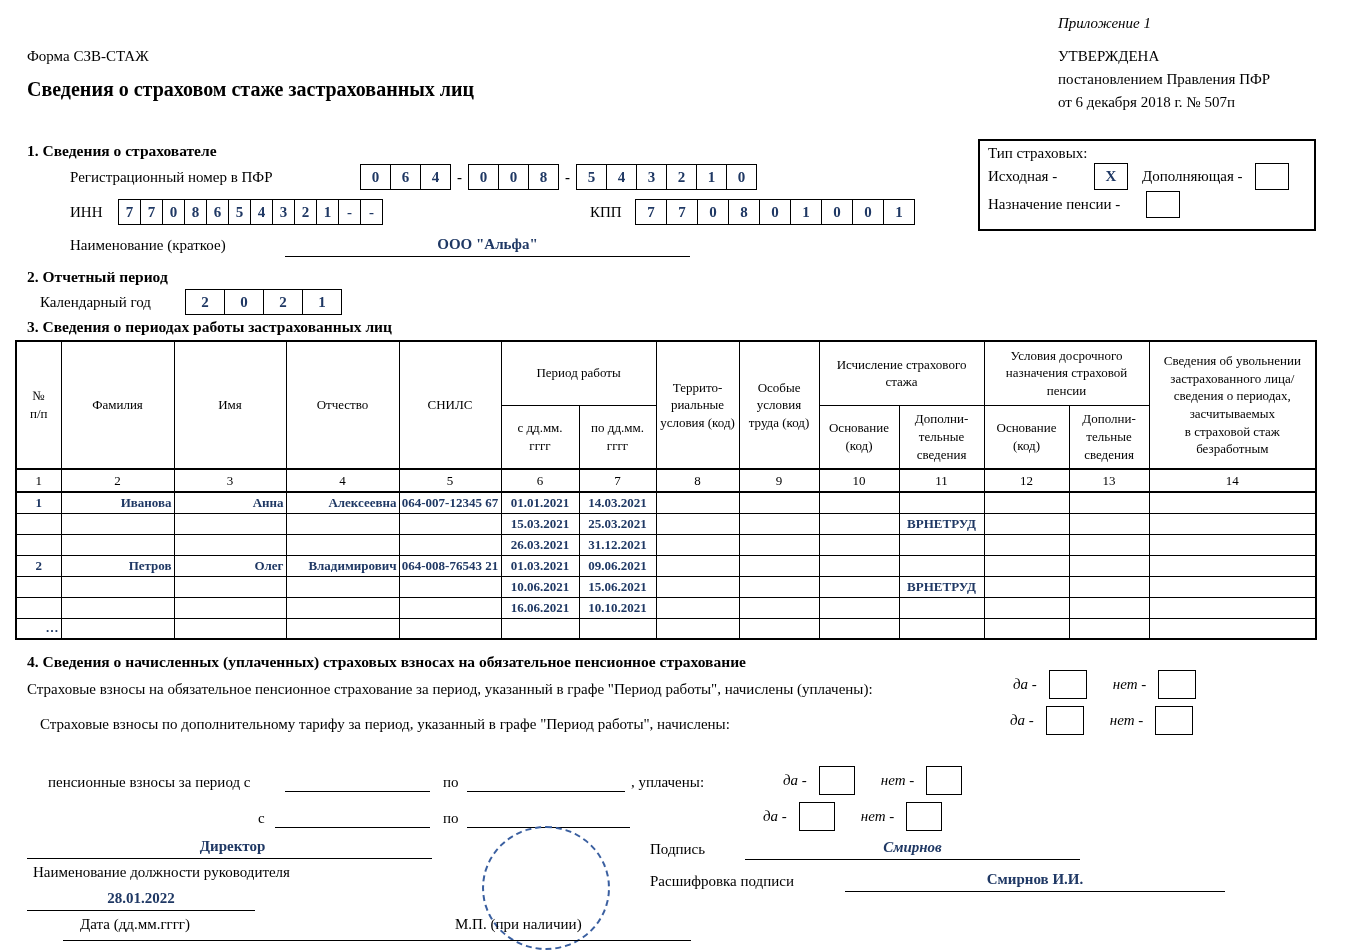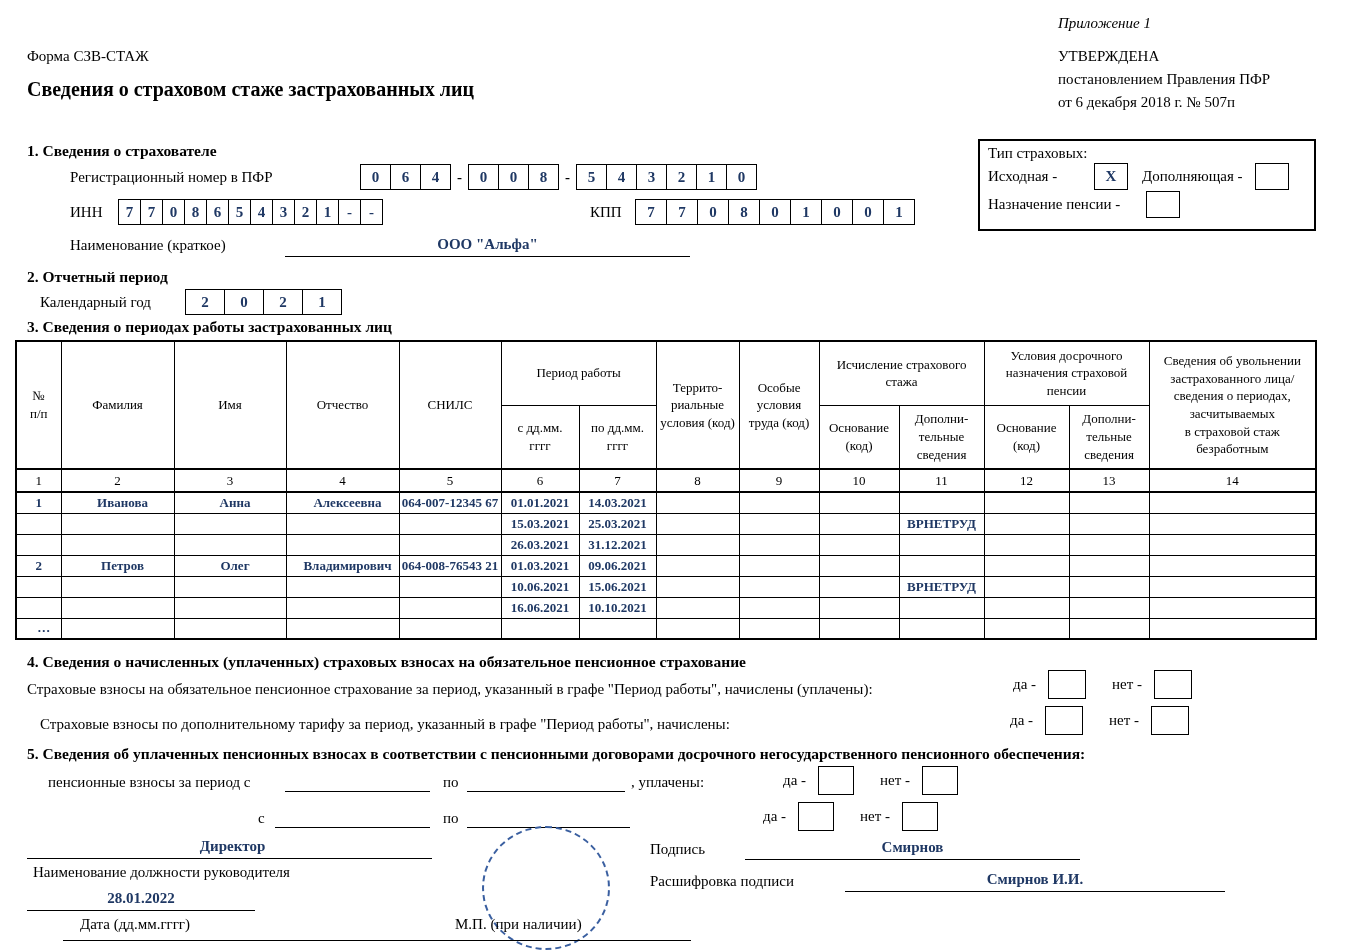--- a/index.html
+++ b/index.html
@@ -27,42 +27,42 @@
 
   
   .field { border-bottom:1px solid #000; text-align:center; height:21px;
            color:var(--blue); font-weight:bold; }
   .blank-line { border-bottom:1px solid #000; height:18px; }
 
   
   .cbx { width:38px; height:29px; border:1px solid #000; display:flex;
          align-items:center; justify-content:center; font-weight:bold; color:var(--blue); }
   .cbx.small { width:34px; height:27px; }
-  .cbrow { display:flex; align-items:center; gap:12px; }
+  .cbrow { display:flex; align-items:center; gap:12px;font-style:italic; }
 
   
   .infobox { border:2px solid #000; padding:4px 8px; }
   .infobox .row { display:flex; align-items:center; margin-top:1px; }
 
   
   table.main { border-collapse:collapse; table-layout:fixed; width:1300px;
                border:2px solid #000; }
   table.main th, table.main td { border:1px solid #000; }
   table.main th { font-weight:normal; font-size:13px; text-align:center;
                   vertical-align:middle; white-space:pre-line; padding:1px 2px; line-height:1.35; }
   thead tr:nth-child(1) { height:64px; }
   thead tr:nth-child(2) { height:64px; }
   tr.numrow { height:23px; }
   tr.numrow th { border-top:2px solid #000; border-bottom:2px solid #000; font-size:13px; }
   table.main td { height:21px; font-size:13px; font-weight:bold; color:var(--blue);
                   text-align:center; padding:0 2px; white-space:nowrap; overflow:hidden; }
-  table.main td.al { text-align:center; padding-left:12px; }
+  table.main td.al { text-align:right; padding-left:12px; }
 
   .stamp { border:2px dashed var(--stamp); border-radius:50%; }
-  .sig { }
+  .sig { font-style:italic; }
   .hline { border-top:1px solid #000; }
 </style>
 </head>
 <body>
 
 <div class="page">
 
   <div class="abs" style="left:27px;top:48px">Форма СЗВ-СТАЖ</div>
   <div class="abs title" style="left:27px;top:78px">Сведения о страховом стаже застрахованных лиц</div>
 
@@ -357,21 +357,20 @@
     <span class="cbx"></span>
   </div>
   <div class="abs" style="left:40px;top:716px">Страховые взносы по дополнительному тарифу за период, указанный в графе "Период работы", начислены:</div>
   <div class="abs cbrow" style="left:1010px;top:706px">
     <span>да -</span>
     <span class="cbx"></span>
     <span style="margin-left:14px">нет -</span>
     <span class="cbx"></span>
   </div>
 
-  <div class="abs heading" style="left:27px;top:745px">5. Сведения об уплаченных пенсионных взносах в соответствии с пенсионными договорами досрочного негосударственного пенсионного обеспечения:</div>
 
   <div class="abs" style="left:48px;top:774px">пенсионные взносы за период с</div>
   <div class="abs blank-line" style="left:285px;top:774px;width:145px"></div>
   <div class="abs" style="left:443px;top:774px">по</div>
   <div class="abs blank-line" style="left:467px;top:774px;width:158px"></div>
   <div class="abs" style="left:631px;top:774px">, уплачены:</div>
   <div class="abs cbrow" style="left:783px;top:766px">
     <span>да -</span>
     <span class="cbx" style="width:36px"></span>
     <span style="margin-left:14px">нет -</span>

